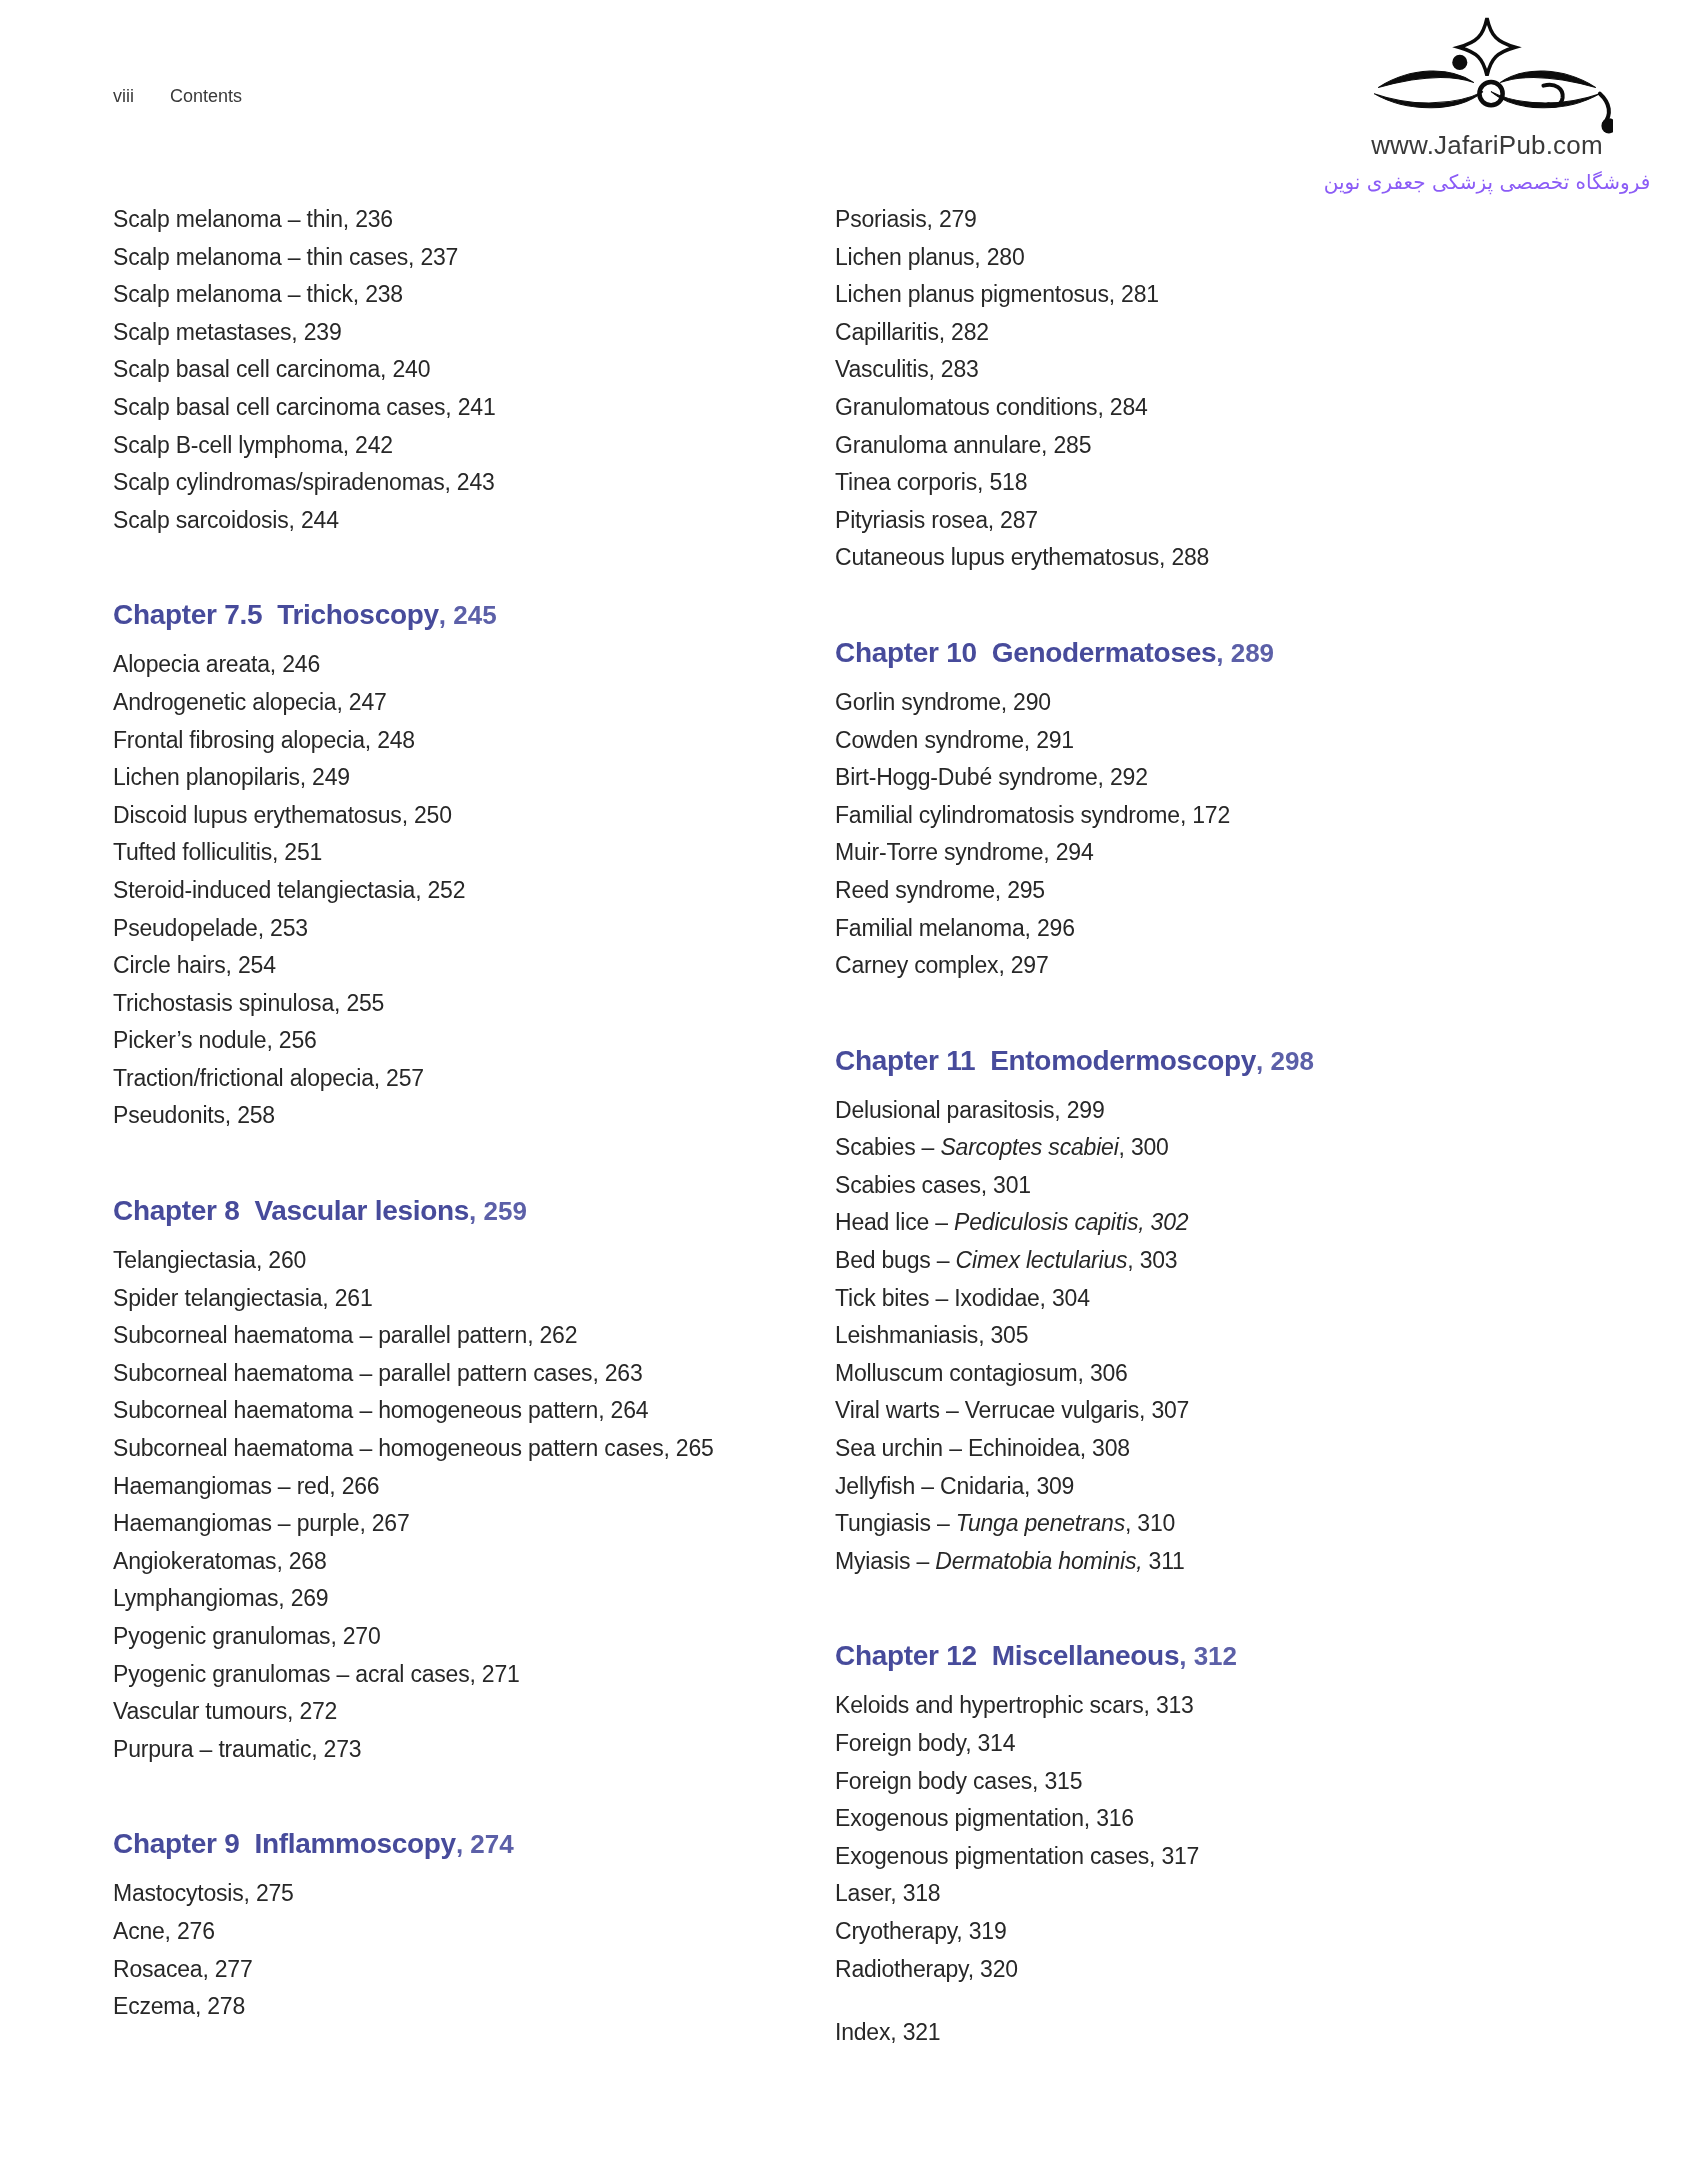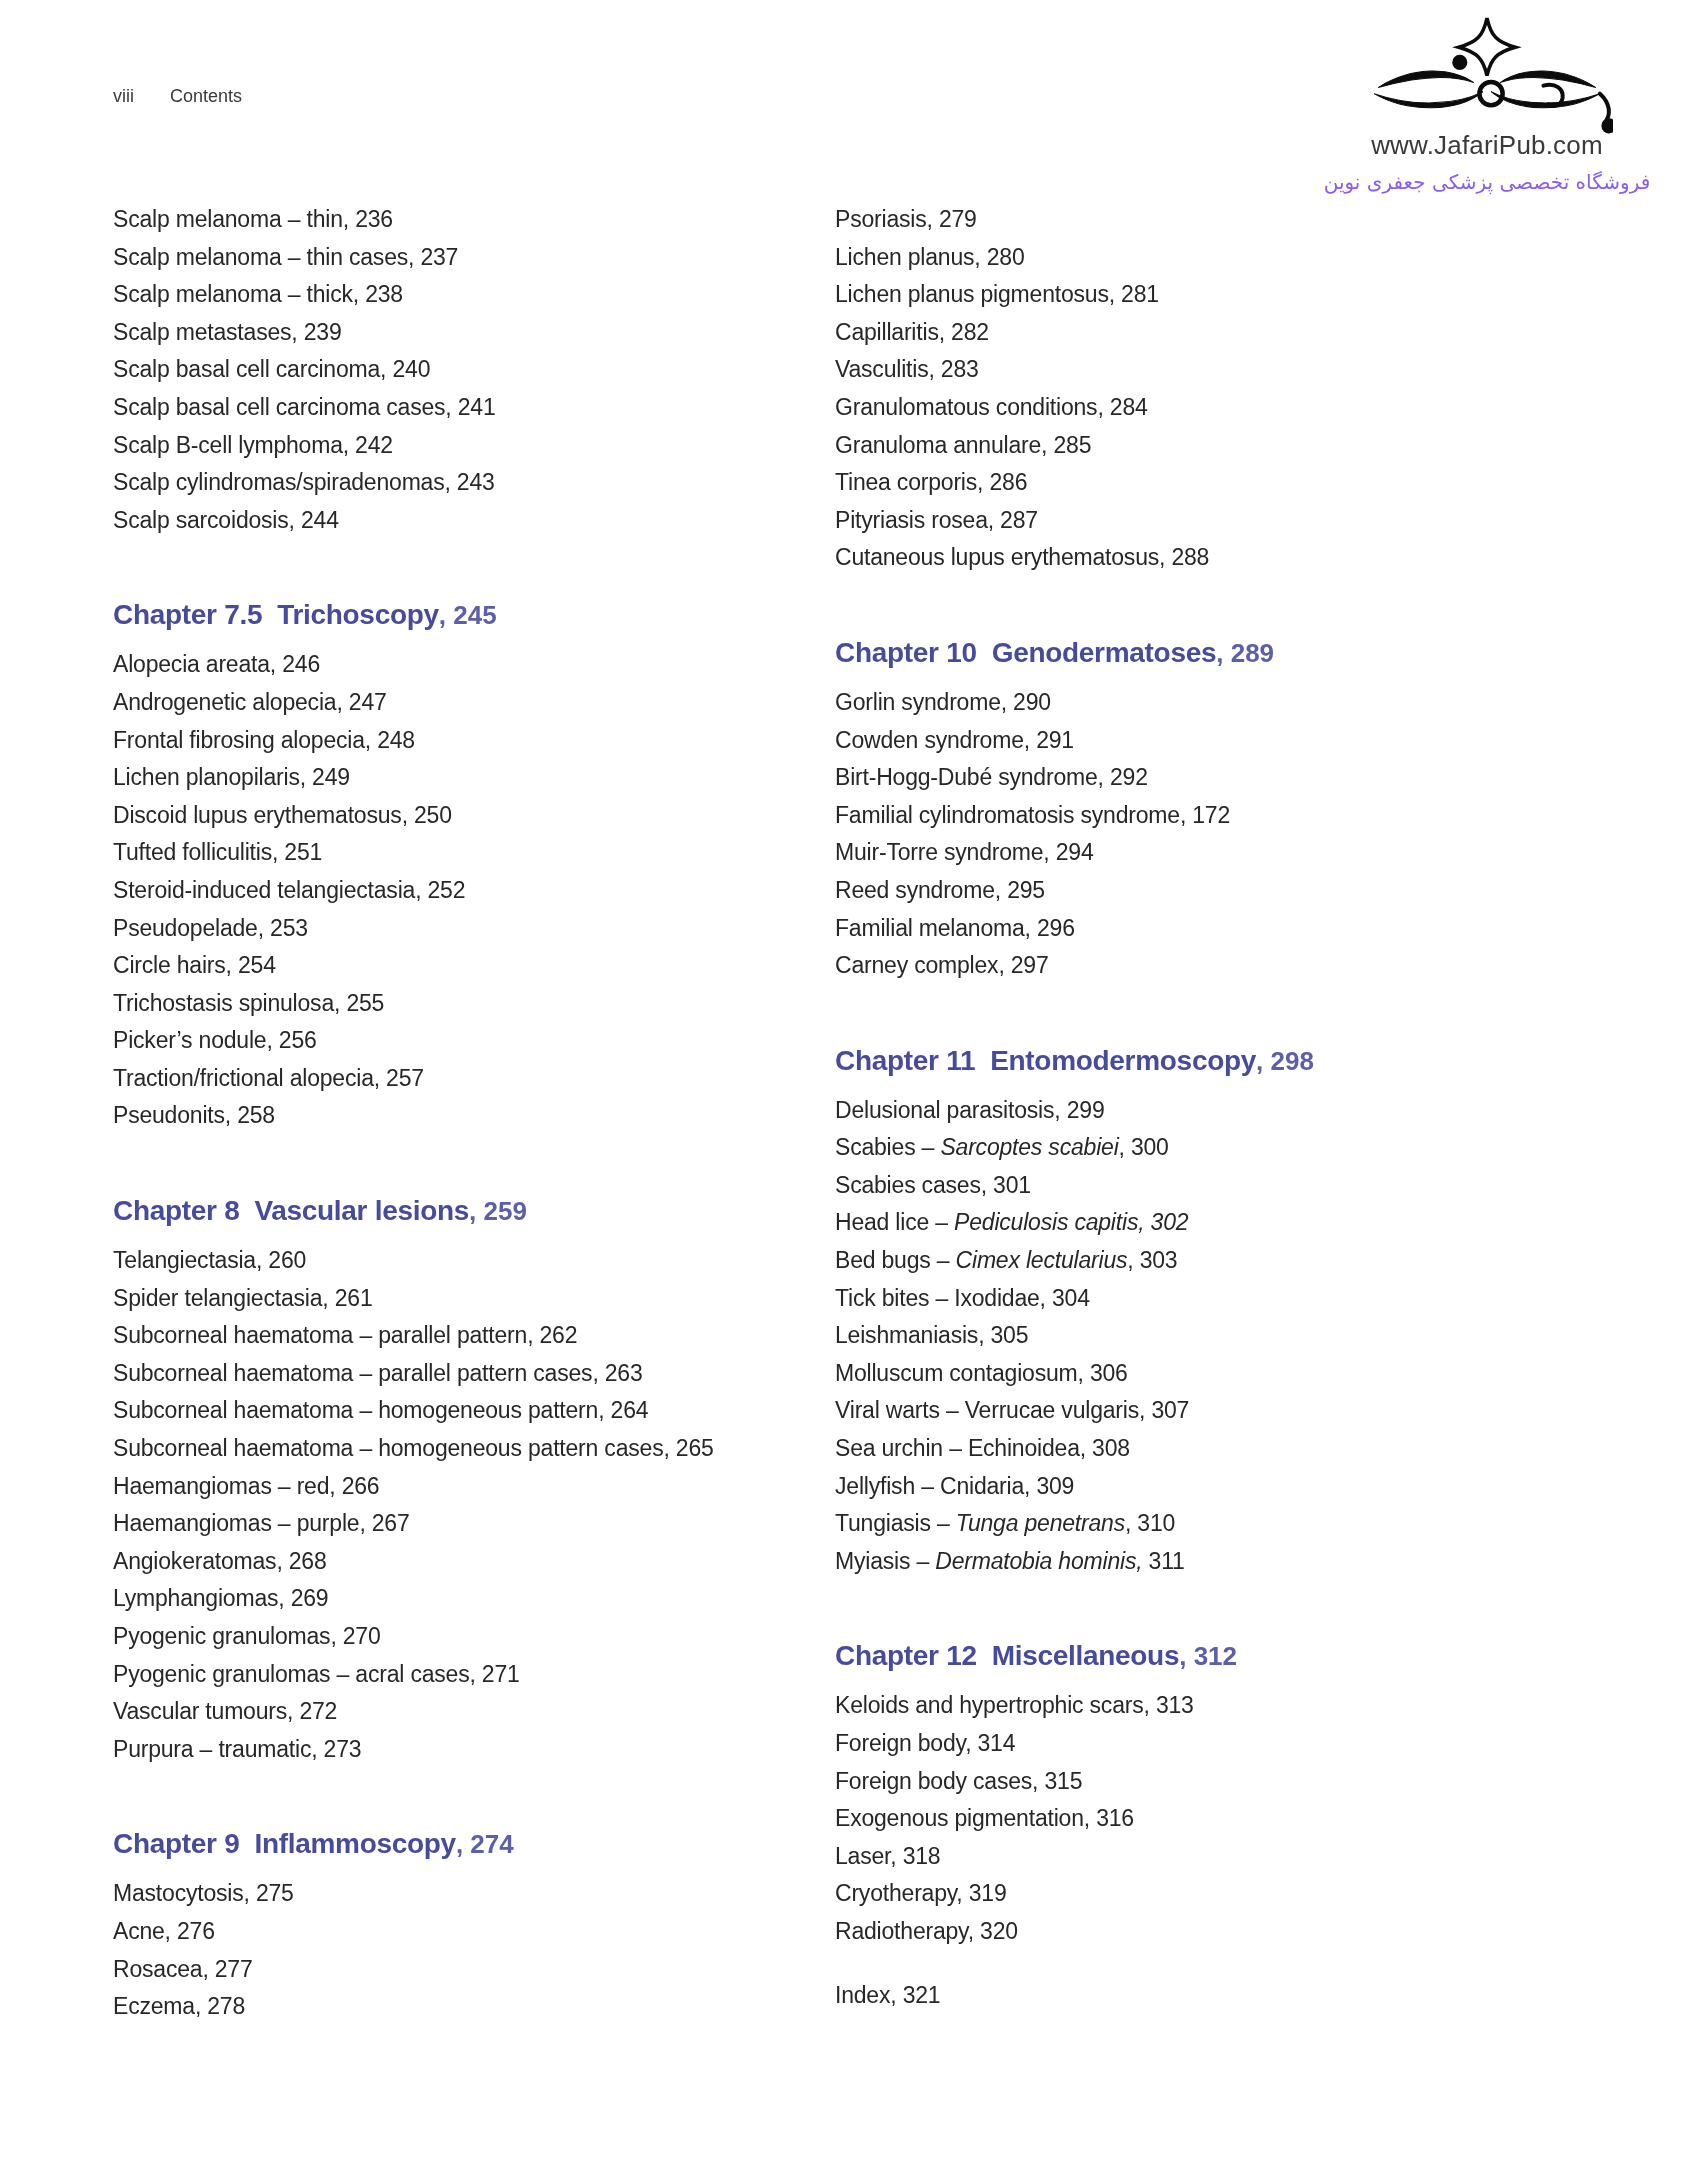--- a/index.html
+++ b/index.html
@@ -164,21 +164,21 @@
     </div>
   <div class="col" id="col-right">
       <section class="sec">
         <div class="item"><span>Psoriasis, 279</span></div>
         <div class="item"><span>Lichen planus, 280</span></div>
         <div class="item"><span>Lichen planus pigmentosus, 281</span></div>
         <div class="item"><span>Capillaritis, 282</span></div>
         <div class="item"><span>Vasculitis, 283</span></div>
         <div class="item"><span>Granulomatous conditions, 284</span></div>
         <div class="item"><span>Granuloma annulare, 285</span></div>
-        <div class="item"><span>Tinea corporis, 286</span></div>
+        <div class="item"><span>Tinea corporis, 518</span></div>
         <div class="item"><span>Pityriasis rosea, 287</span></div>
         <div class="item"><span>Cutaneous lupus erythematosus, 288</span></div>
       </section>
       <section class="sec">
         <div class="chapter"><span class="ch-label">Chapter 10  Genodermatoses</span><span class="ch-page">, 289</span></div>
         <div class="item"><span>Gorlin syndrome, 290</span></div>
         <div class="item"><span>Cowden syndrome, 291</span></div>
         <div class="item"><span>Birt-Hogg-Dubé syndrome, 292</span></div>
         <div class="item"><span>Familial cylindromatosis syndrome, 172</span></div>
         <div class="item"><span>Muir-Torre syndrome, 294</span></div>
@@ -201,20 +201,21 @@
         <div class="item"><span>Jellyfish – Cnidaria, 309</span></div>
         <div class="item"><span>Tungiasis – </span><span class="it">Tunga penetrans</span><span>, 310</span></div>
         <div class="item"><span>Myiasis – </span><span class="it">Dermatobia hominis,</span><span> 311</span></div>
       </section>
       <section class="sec">
         <div class="chapter"><span class="ch-label">Chapter 12  Miscellaneous</span><span class="ch-page">, 312</span></div>
         <div class="item"><span>Keloids and hypertrophic scars, 313</span></div>
         <div class="item"><span>Foreign body, 314</span></div>
         <div class="item"><span>Foreign body cases, 315</span></div>
         <div class="item"><span>Exogenous pigmentation, 316</span></div>
+        <div class="item"><span>Exogenous pigmentation cases, 317</span></div>
         <div class="item"><span>Laser, 318</span></div>
         <div class="item"><span>Cryotherapy, 319</span></div>
         <div class="item"><span>Radiotherapy, 320</span></div>
       </section>
       <section class="sec extra-gap">
         <div class="item"><span>Index, 321</span></div>
       </section>
     </div>
 
 </div>

